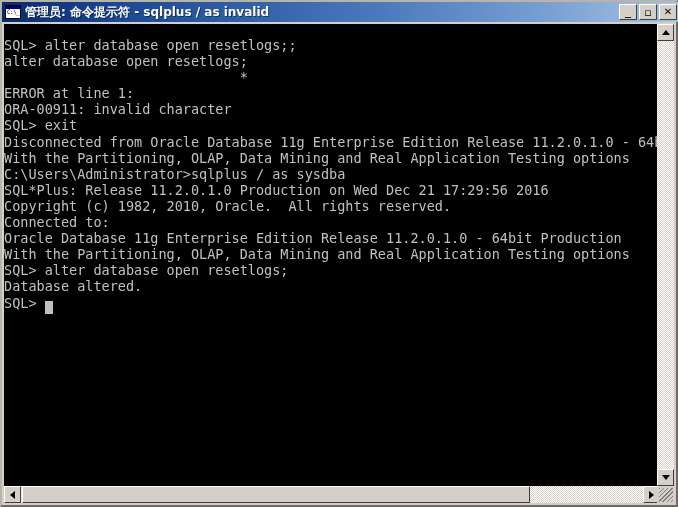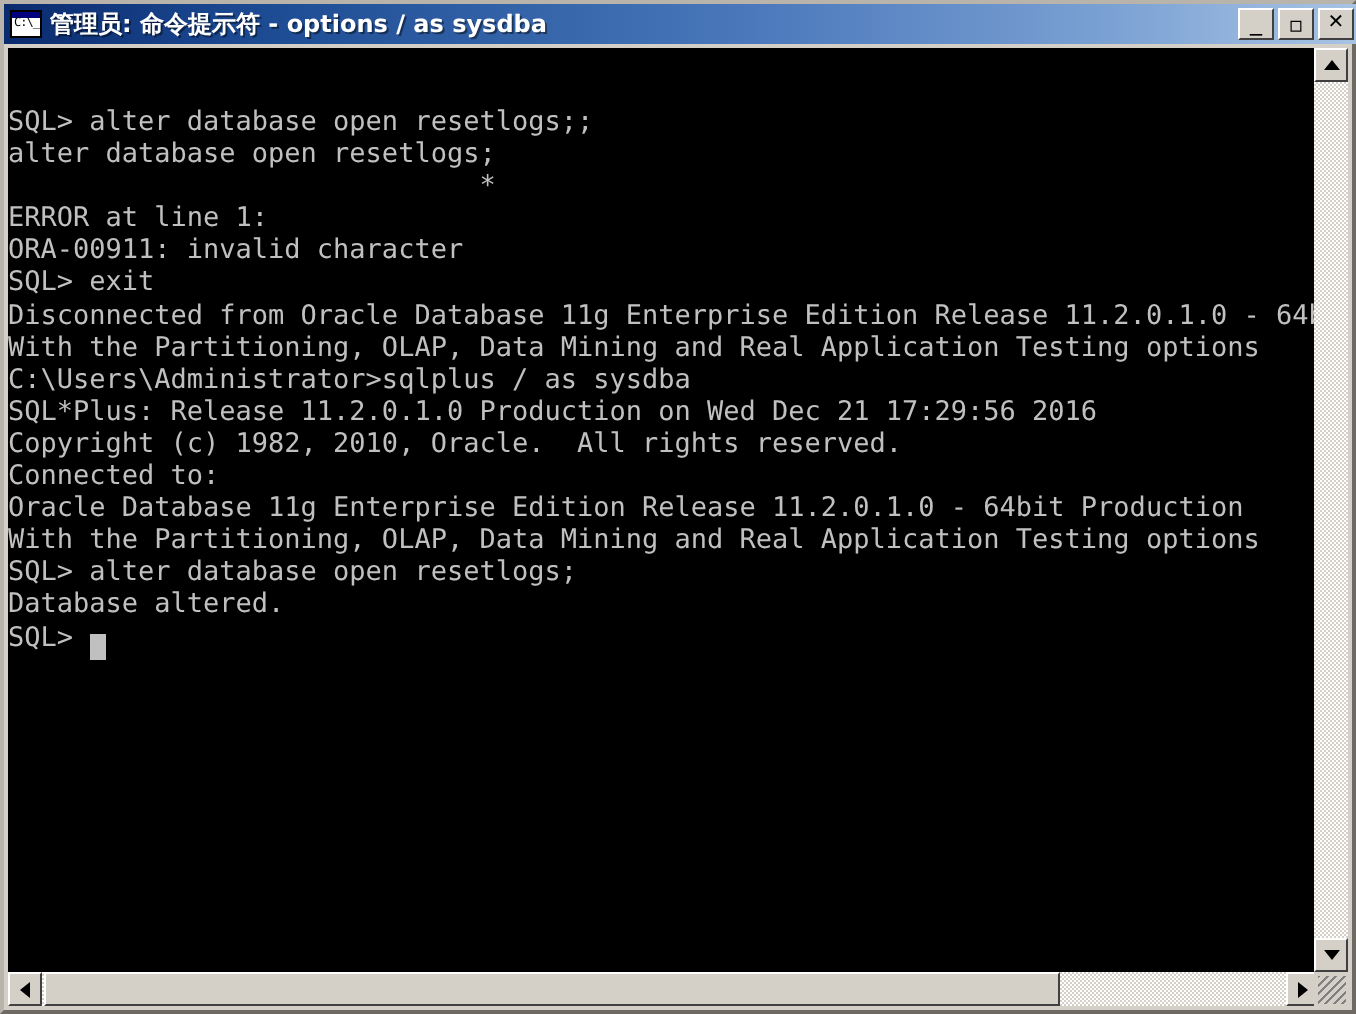--- a/index.html
+++ b/index.html
@@ -118,21 +118,20 @@
     left: 0; top: 0;
     width: 656px;
     color: #c0c0c0;
     font-family: "DejaVu Sans Mono", "Liberation Mono", monospace;
     font-size: 13.5px;
     line-height: 16.1px;
     white-space: pre;
     letter-spacing: 0px;
     padding-top: 13px;
     box-sizing: border-box;
-    margin-top: 16px;
   }
   .cursor {
     display: inline-block;
     width: 8px;
     height: 13px;
     background: #c0c0c0;
     vertical-align: bottom;
     position: relative;
     top: 3px;
   }
@@ -207,21 +206,21 @@
     cursor: default;
   }
 </style>
 </head>
 <body>
 
 <div id="window">
 
   <div id="titlebar">
     <div id="sysicon"></div>
-    <div id="title-text">管理员: 命令提示符 - options  / as sysdba</div>
+    <div id="title-text">管理员: 命令提示符 - sqlplus  / as invalid</div>
     <div id="winbuttons">
       <div class="winbtn minimize">
         <span>_</span>
       </div>
       <div class="winbtn maximize">
         <span>▫</span>
       </div>
       <div class="winbtn close">
         <span>✕</span>
       </div>

